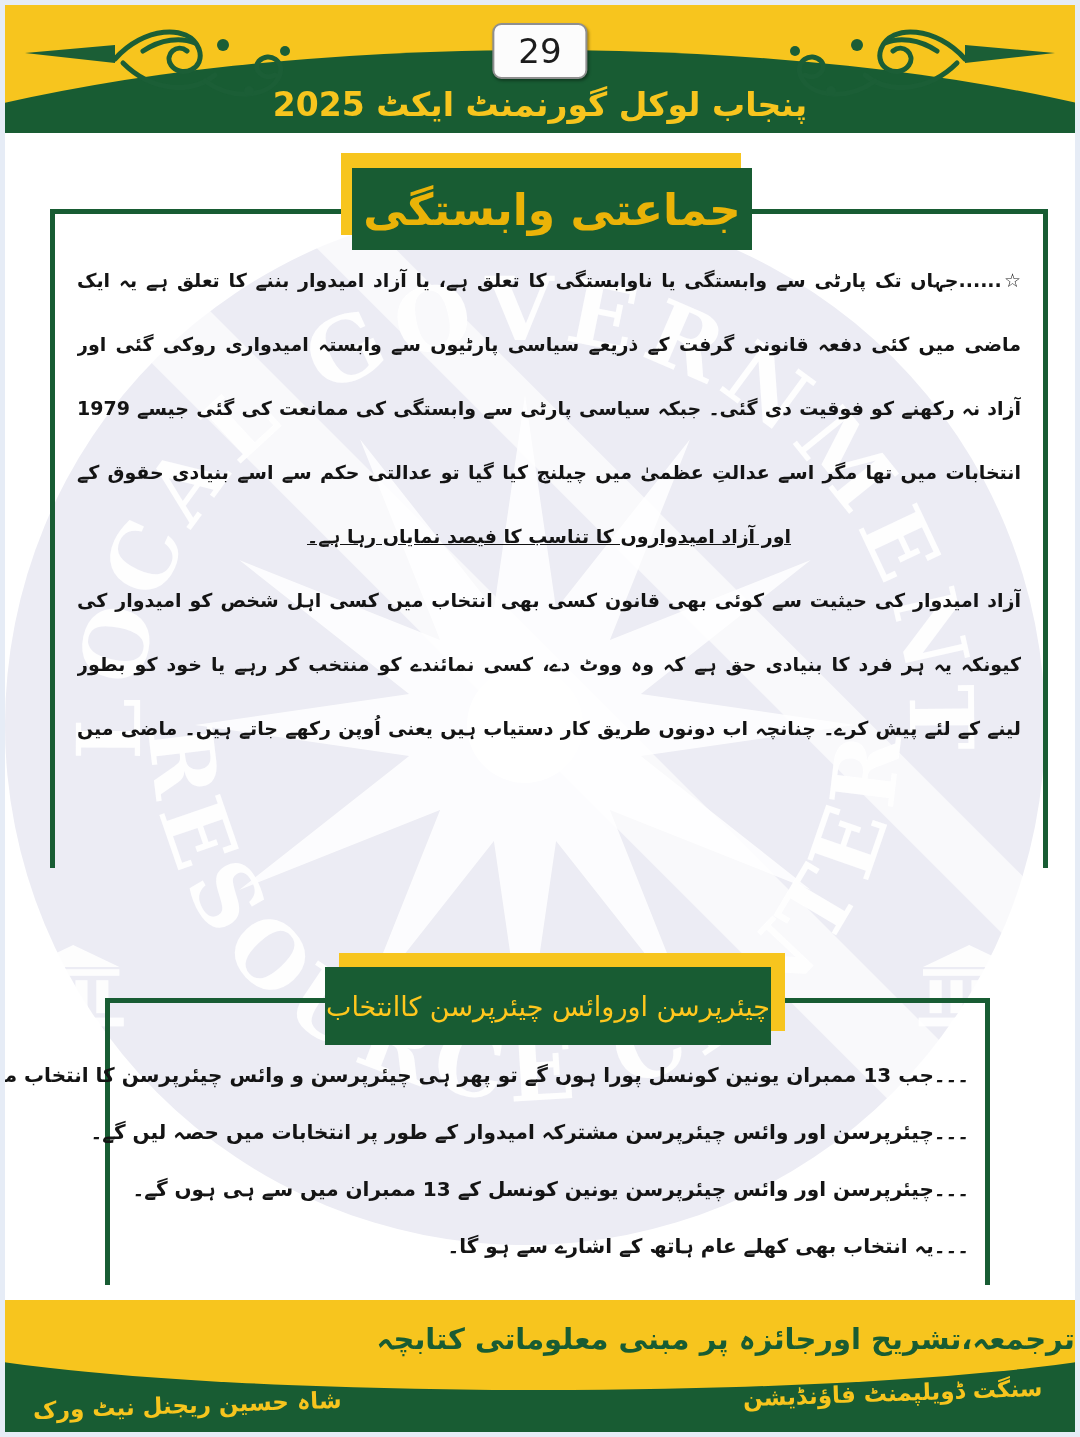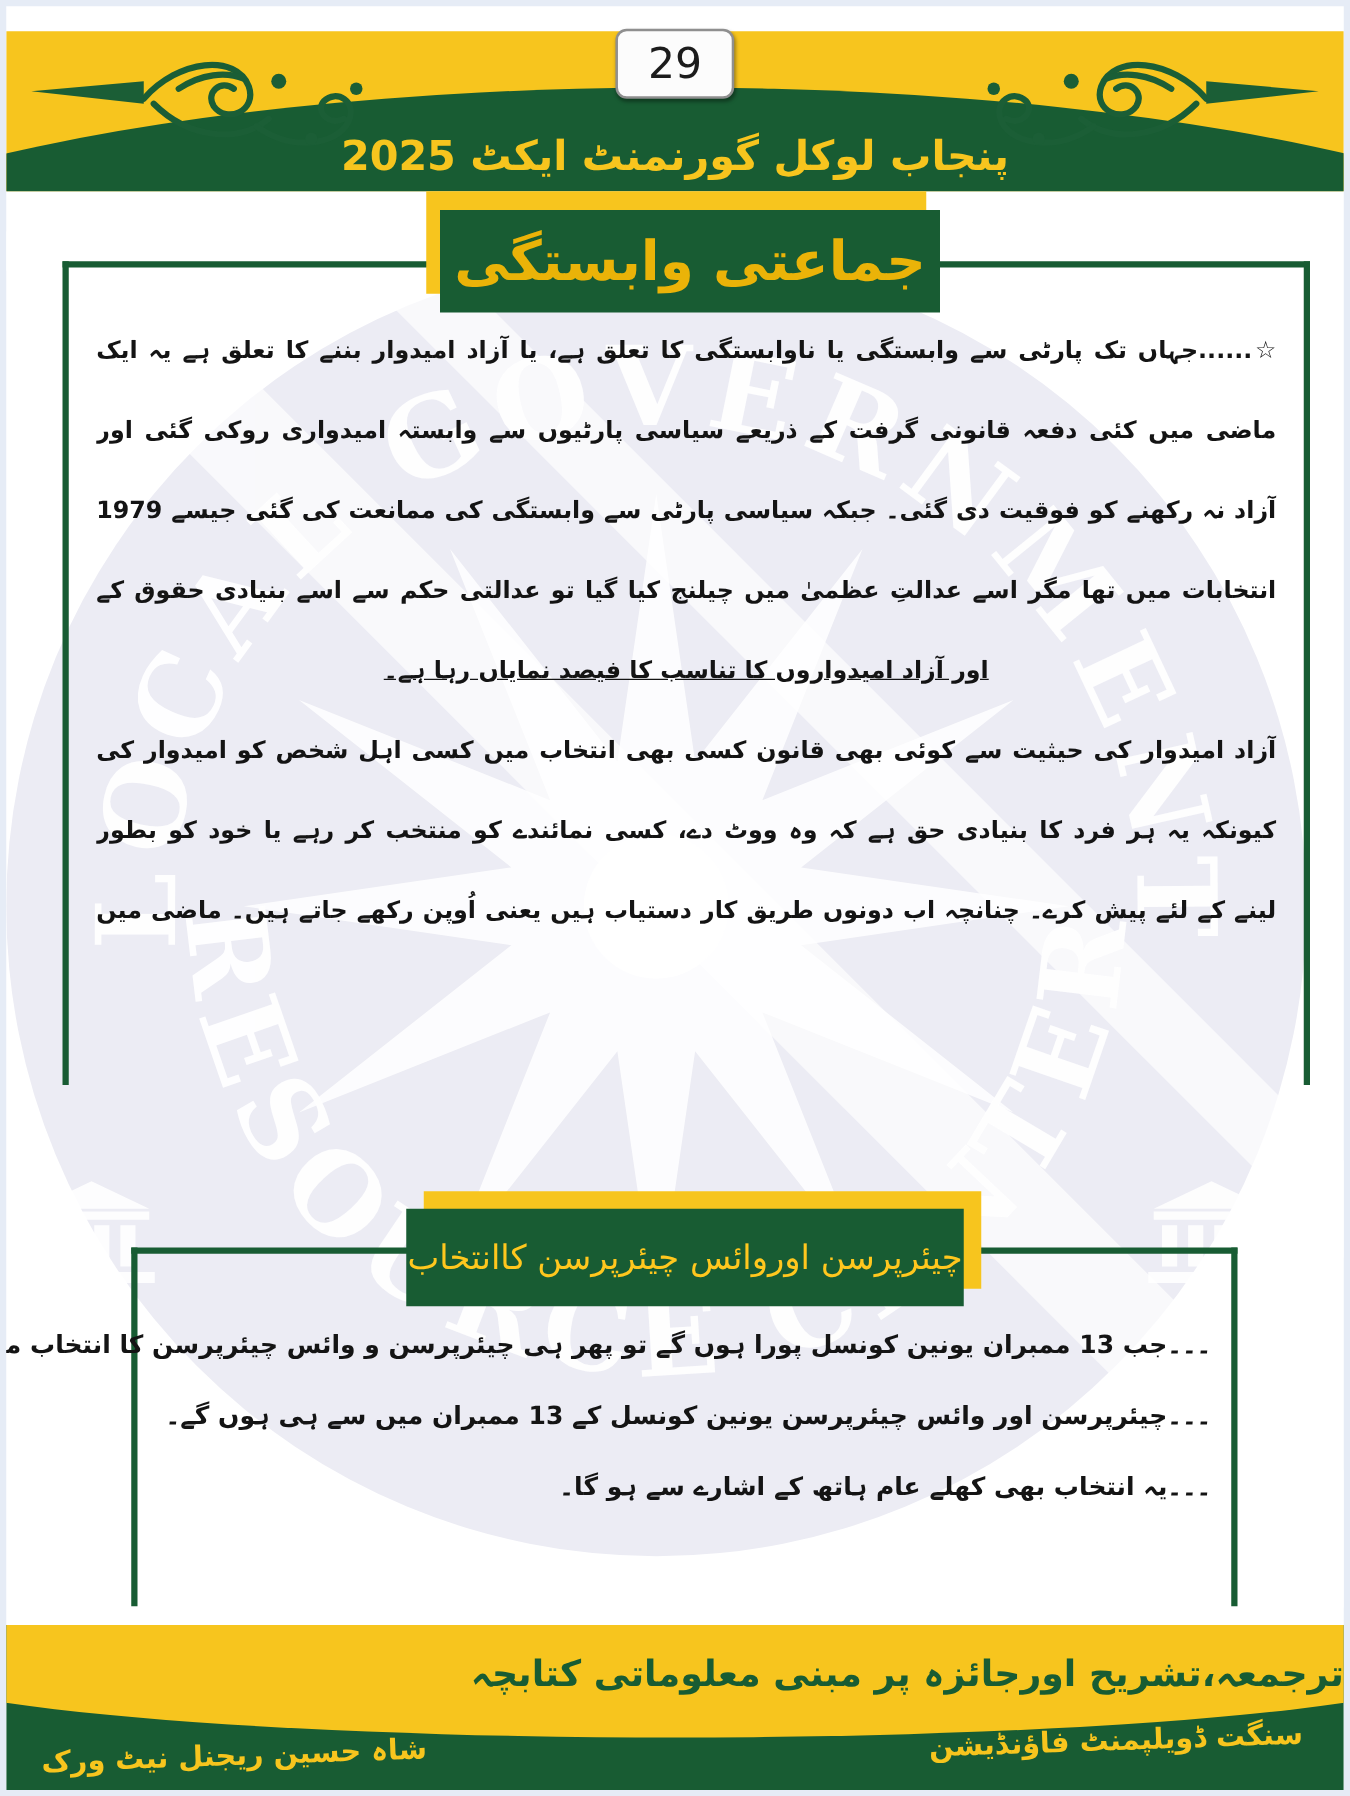--- a/index.html
+++ b/index.html
@@ -1,21 +1,21 @@
 <!DOCTYPE html>
 <html lang="ur"><head>
 <meta charset="utf-8">
 <style>
   html,body{margin:0;padding:0;background:#fff;}
   .page{position:relative;width:1080px;height:1437px;background:#ffffff;overflow:hidden;
         font-family:"DejaVu Sans",sans-serif;border:5px solid #E6ECF6;box-sizing:border-box;}
   
   .watermark{position:absolute;left:-40px;top:180px;width:1120px;height:1120px;z-index:0;}
   
-  .header{position:absolute;top:0;left:0;right:0;height:128px;background:#F7C51E;overflow:hidden;z-index:2;margin-top:20px;}
+  .header{position:absolute;top:0;left:0;right:0;height:128px;background:#F7C51E;overflow:hidden;z-index:2;}
   .dome{position:absolute;left:-25%;top:45px;width:150%;height:230px;background:#185C33;
         border-radius:50% 50% 0 0 / 90% 90% 0 0;}
   .book-title{position:absolute;top:80px;left:0;width:100%;text-align:center;color:#F7C51E;
         font-size:33px;font-weight:bold;direction:rtl;letter-spacing:1px;}
   .page-badge{position:absolute;top:18px;left:50%;transform:translateX(-50%);background:#fcfcfc;
         border:2px solid #8f8f8f;border-radius:9px;padding:0 24px;font-size:34px;line-height:52px;
         color:#1c1c1c;box-shadow:1px 2px 3px rgba(0,0,0,.35);z-index:3;}
   .flourish{position:absolute;top:24px;width:290px;height:80px;}
   .flourish.left{left:18px;}
   .flourish.right{right:18px;transform:scaleX(-1);}
@@ -136,20 +136,21 @@
       <div class="tline fill">لینے کے لئے پیش کرے۔ چنانچہ اب دونوں طریق کار دستیاب ہیں یعنی اُوپن رکھے جاتے ہیں۔ ماضی میں ایک دو سے دفعہ</div>
     </div>
   </div>
 
   <div class="tbox-bg" id="tbox2-bg"></div>
   <div class="tbox" id="tbox2">چیئرپرسن اوروائس چیئرپرسن کاانتخاب</div>
 
   <div class="box2">
     <div class="box2-inner">
       <div class="bline">۔۔۔جب 13 ممبران یونین کونسل پورا ہوں گے تو پھر ہی چیئرپرسن و وائس چیئرپرسن کا انتخاب منعقد ہو گا۔</div>
+      <div class="bline">۔۔۔چیئرپرسن اور وائس چیئرپرسن مشترکہ امیدوار کے طور پر انتخابات میں حصہ لیں گے۔</div>
       <div class="bline">۔۔۔چیئرپرسن اور وائس چیئرپرسن یونین کونسل کے 13 ممبران میں سے ہی ہوں گے۔</div>
       <div class="bline">۔۔۔یہ انتخاب بھی کھلے عام ہاتھ کے اشارے سے ہو گا۔</div>
     </div>
   </div>
 
   <div class="footer">
     <div class="lens"></div>
     <div class="tagline">ترجمعہ،تشریح اورجائزہ پر مبنی معلوماتی کتابچہ</div>
     <div class="org-left">شاہ حسین ریجنل نیٹ ورک</div>
     <div class="org-right">سنگت ڈویلپمنٹ فاؤنڈیشن</div>

